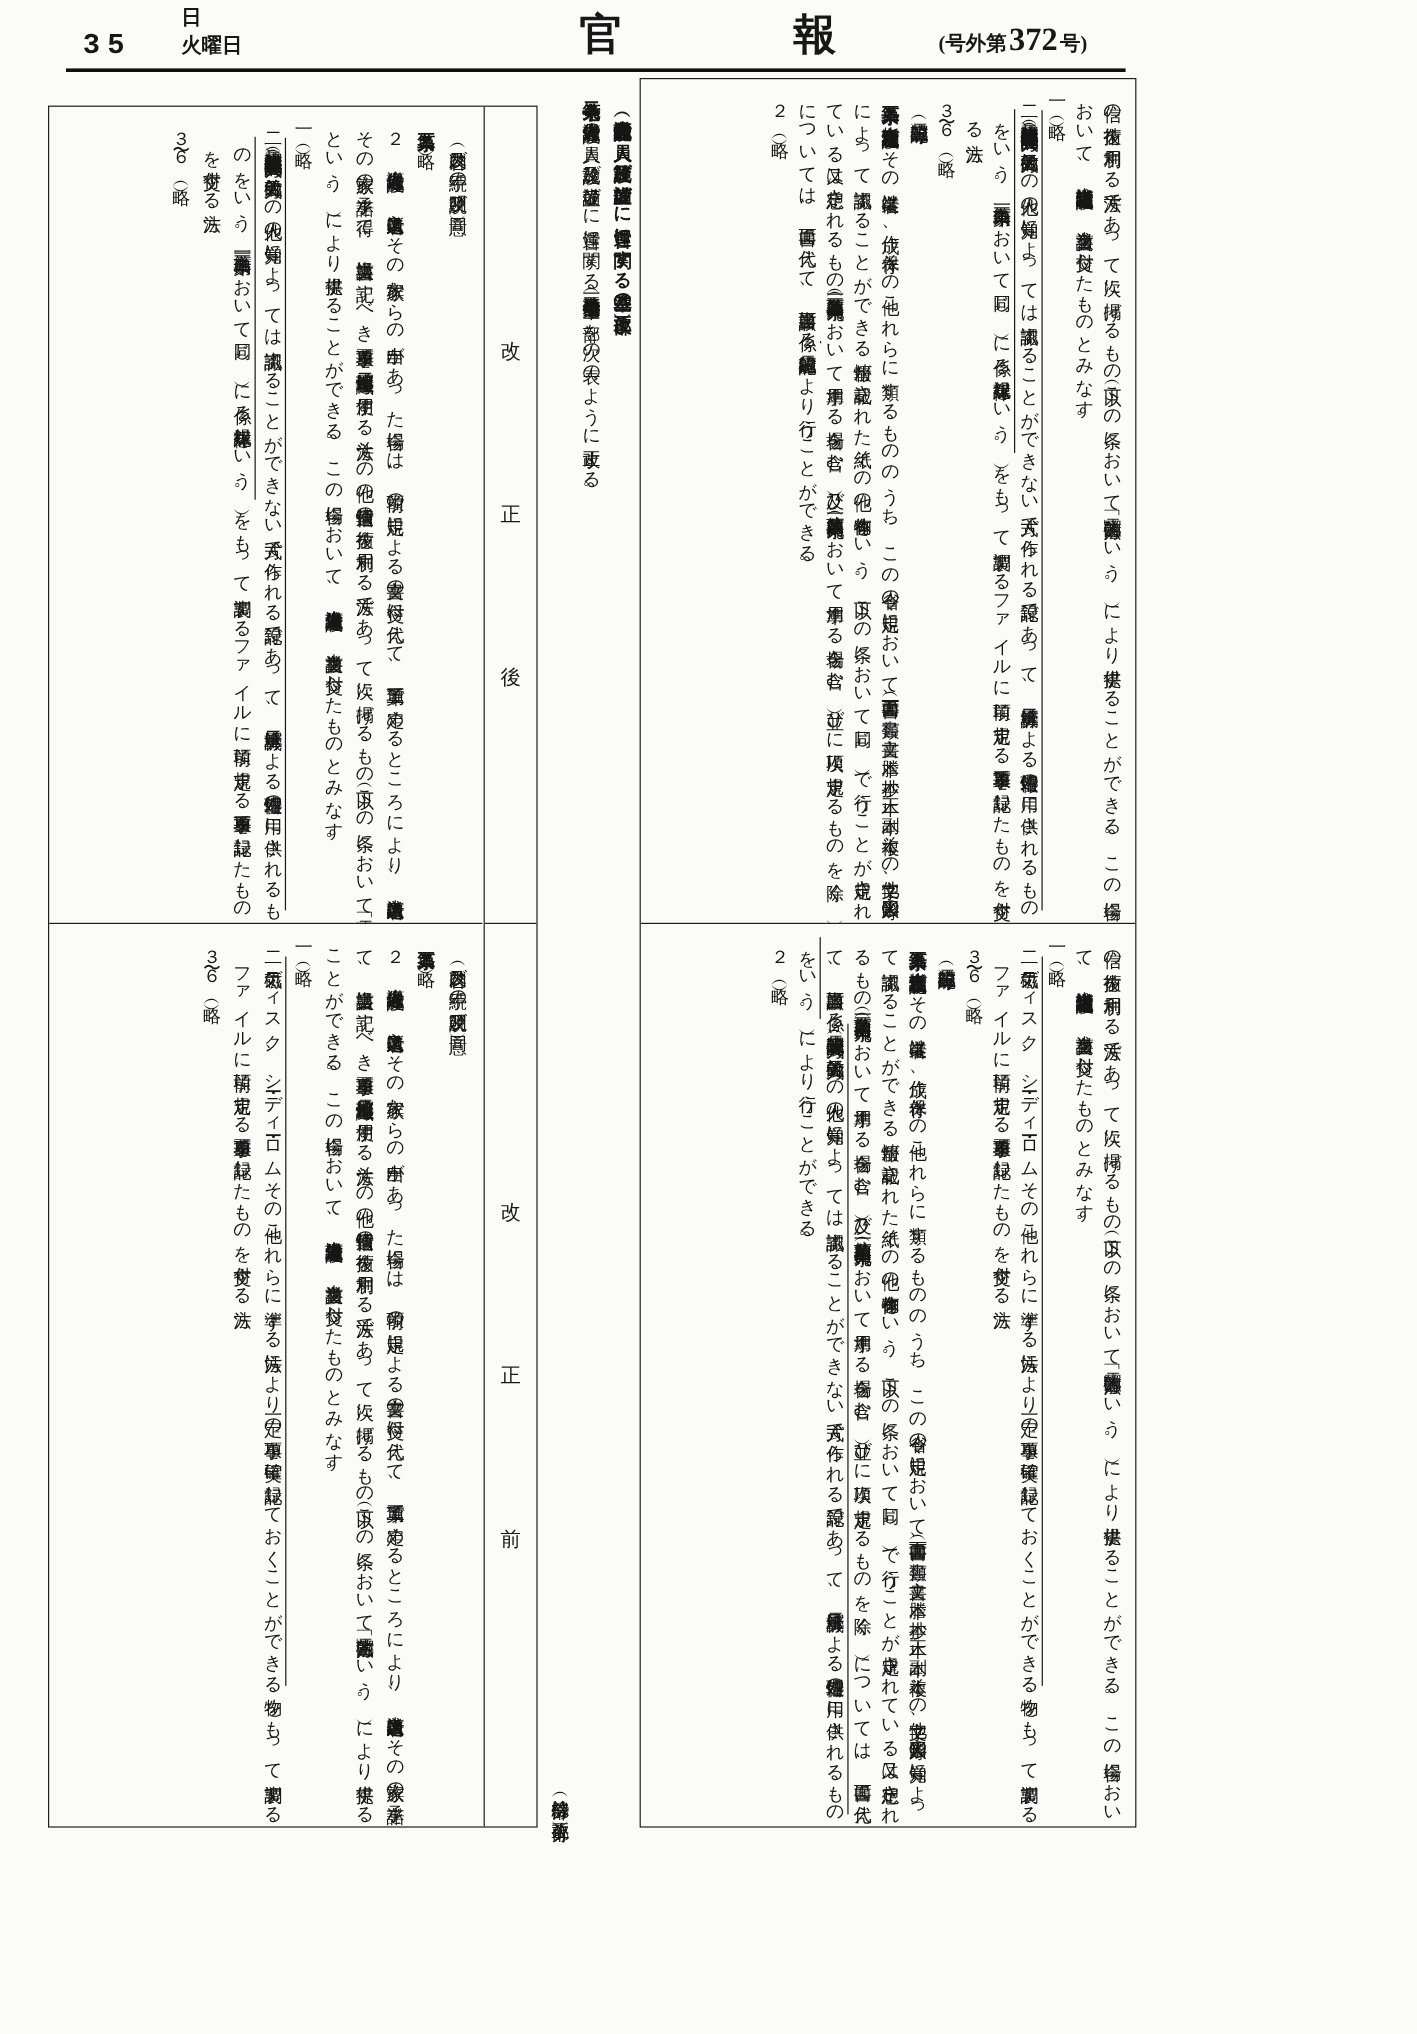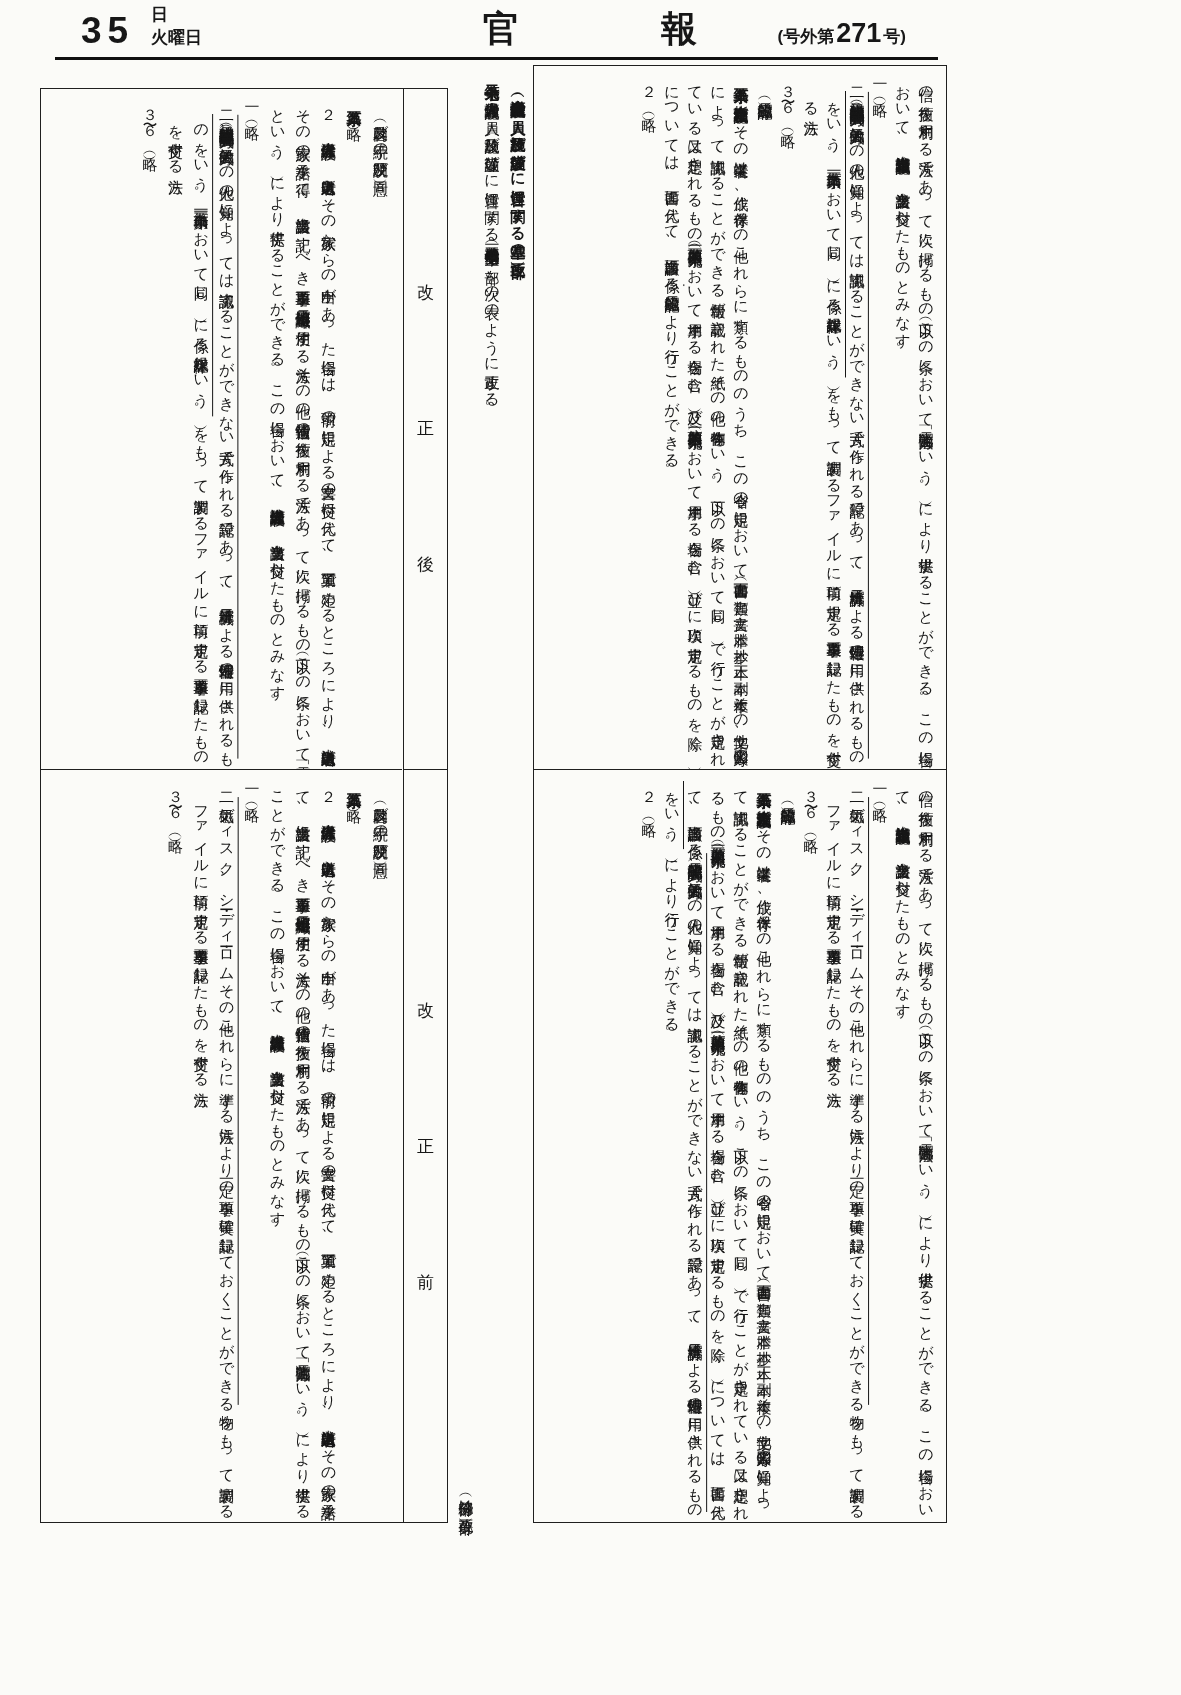--- a/index.html
+++ b/index.html
@@ -7,36 +7,36 @@
   body{
     width:1181px;height:1695px;position:relative;overflow:hidden;
     background:#fbfbf8;color:#171717;
     font-family:"Liberation Serif","DejaVu Serif",serif;
   }
   .page{position:absolute;inset:0;}
 
   
   .hdr{position:absolute;left:55px;top:6px;width:885px;height:50px;}
   .hdr .pageno{
-    position:absolute;left:26px;bottom:4px;
-    font-family:Liberation Sans, sans-serif;
-    font-weight:700;font-size:37px;letter-spacing:6px;
+    position:absolute;left:14px;bottom:4px;
+    font-family:Liberation Mono, monospace;
+    font-weight:700;font-size:24px;letter-spacing:6px;
   }
   .hdr .date{position:absolute;left:80px;bottom:7px;display:flex;align-items:baseline;
     font-family:"Liberation Sans","DejaVu Sans",sans-serif;font-weight:600;flex-direction:column;}
   .hdr .k{font-size:17px;}
   .hdr .n{font-size:27px;margin:0 2px;}
   .hdr .wd{margin-left:16px;font-family:Liberation Serif, serif;}
   .hdr .title{
     position:absolute;left:428px;bottom:2px;width:214px;
     display:flex;justify-content:space-between;
     font-size:36px;font-weight:700;
   }
   .hdr .issue{position:absolute;right:34px;bottom:7px;display:flex;align-items:baseline;
-    font-family:Liberation Sans, sans-serif;font-weight:600;}
+    font-family:Liberation Serif, serif;font-weight:600;}
   .hrule{position:absolute;left:55px;top:57px;width:883px;height:2.5px;background:#101010;}
 
   
   .v{
     writing-mode:vertical-rl;-webkit-writing-mode:vertical-rl;
     text-orientation:mixed;-webkit-text-orientation:mixed;
     text-align:justify;
   }
   .v p{margin:0;}
   .v p.ind{text-indent:1em;}
@@ -96,21 +96,21 @@
       <span class="n">42</span>
       <span class="k">日</span>
       <span class="k wd">火曜日</span>
     </div>
     <div class="title">
         <span>官</span>
         <span>報</span>
       </div>
     <div class="issue">
       <span class="k">(号外第</span>
-      <span class="n">271</span>
+      <span class="n">372</span>
       <span class="k">号)</span>
     </div>
   </header>
   <div class="hrule"></div>
 
   <section class="tbl" id="contTbl">
     <div class="cell t">
       <div class="cellpad v">
           <p class="flush"><span>信の技術を利用する方法であって次に掲げるもの（以下この条において「電磁的方法」という。）により提供することができる。この場合において、当該指定介護老人福祉施設は、当該文書を交付したものとみなす。</span></p>
           <p class="flush"><span>一　（略）</span></p>

